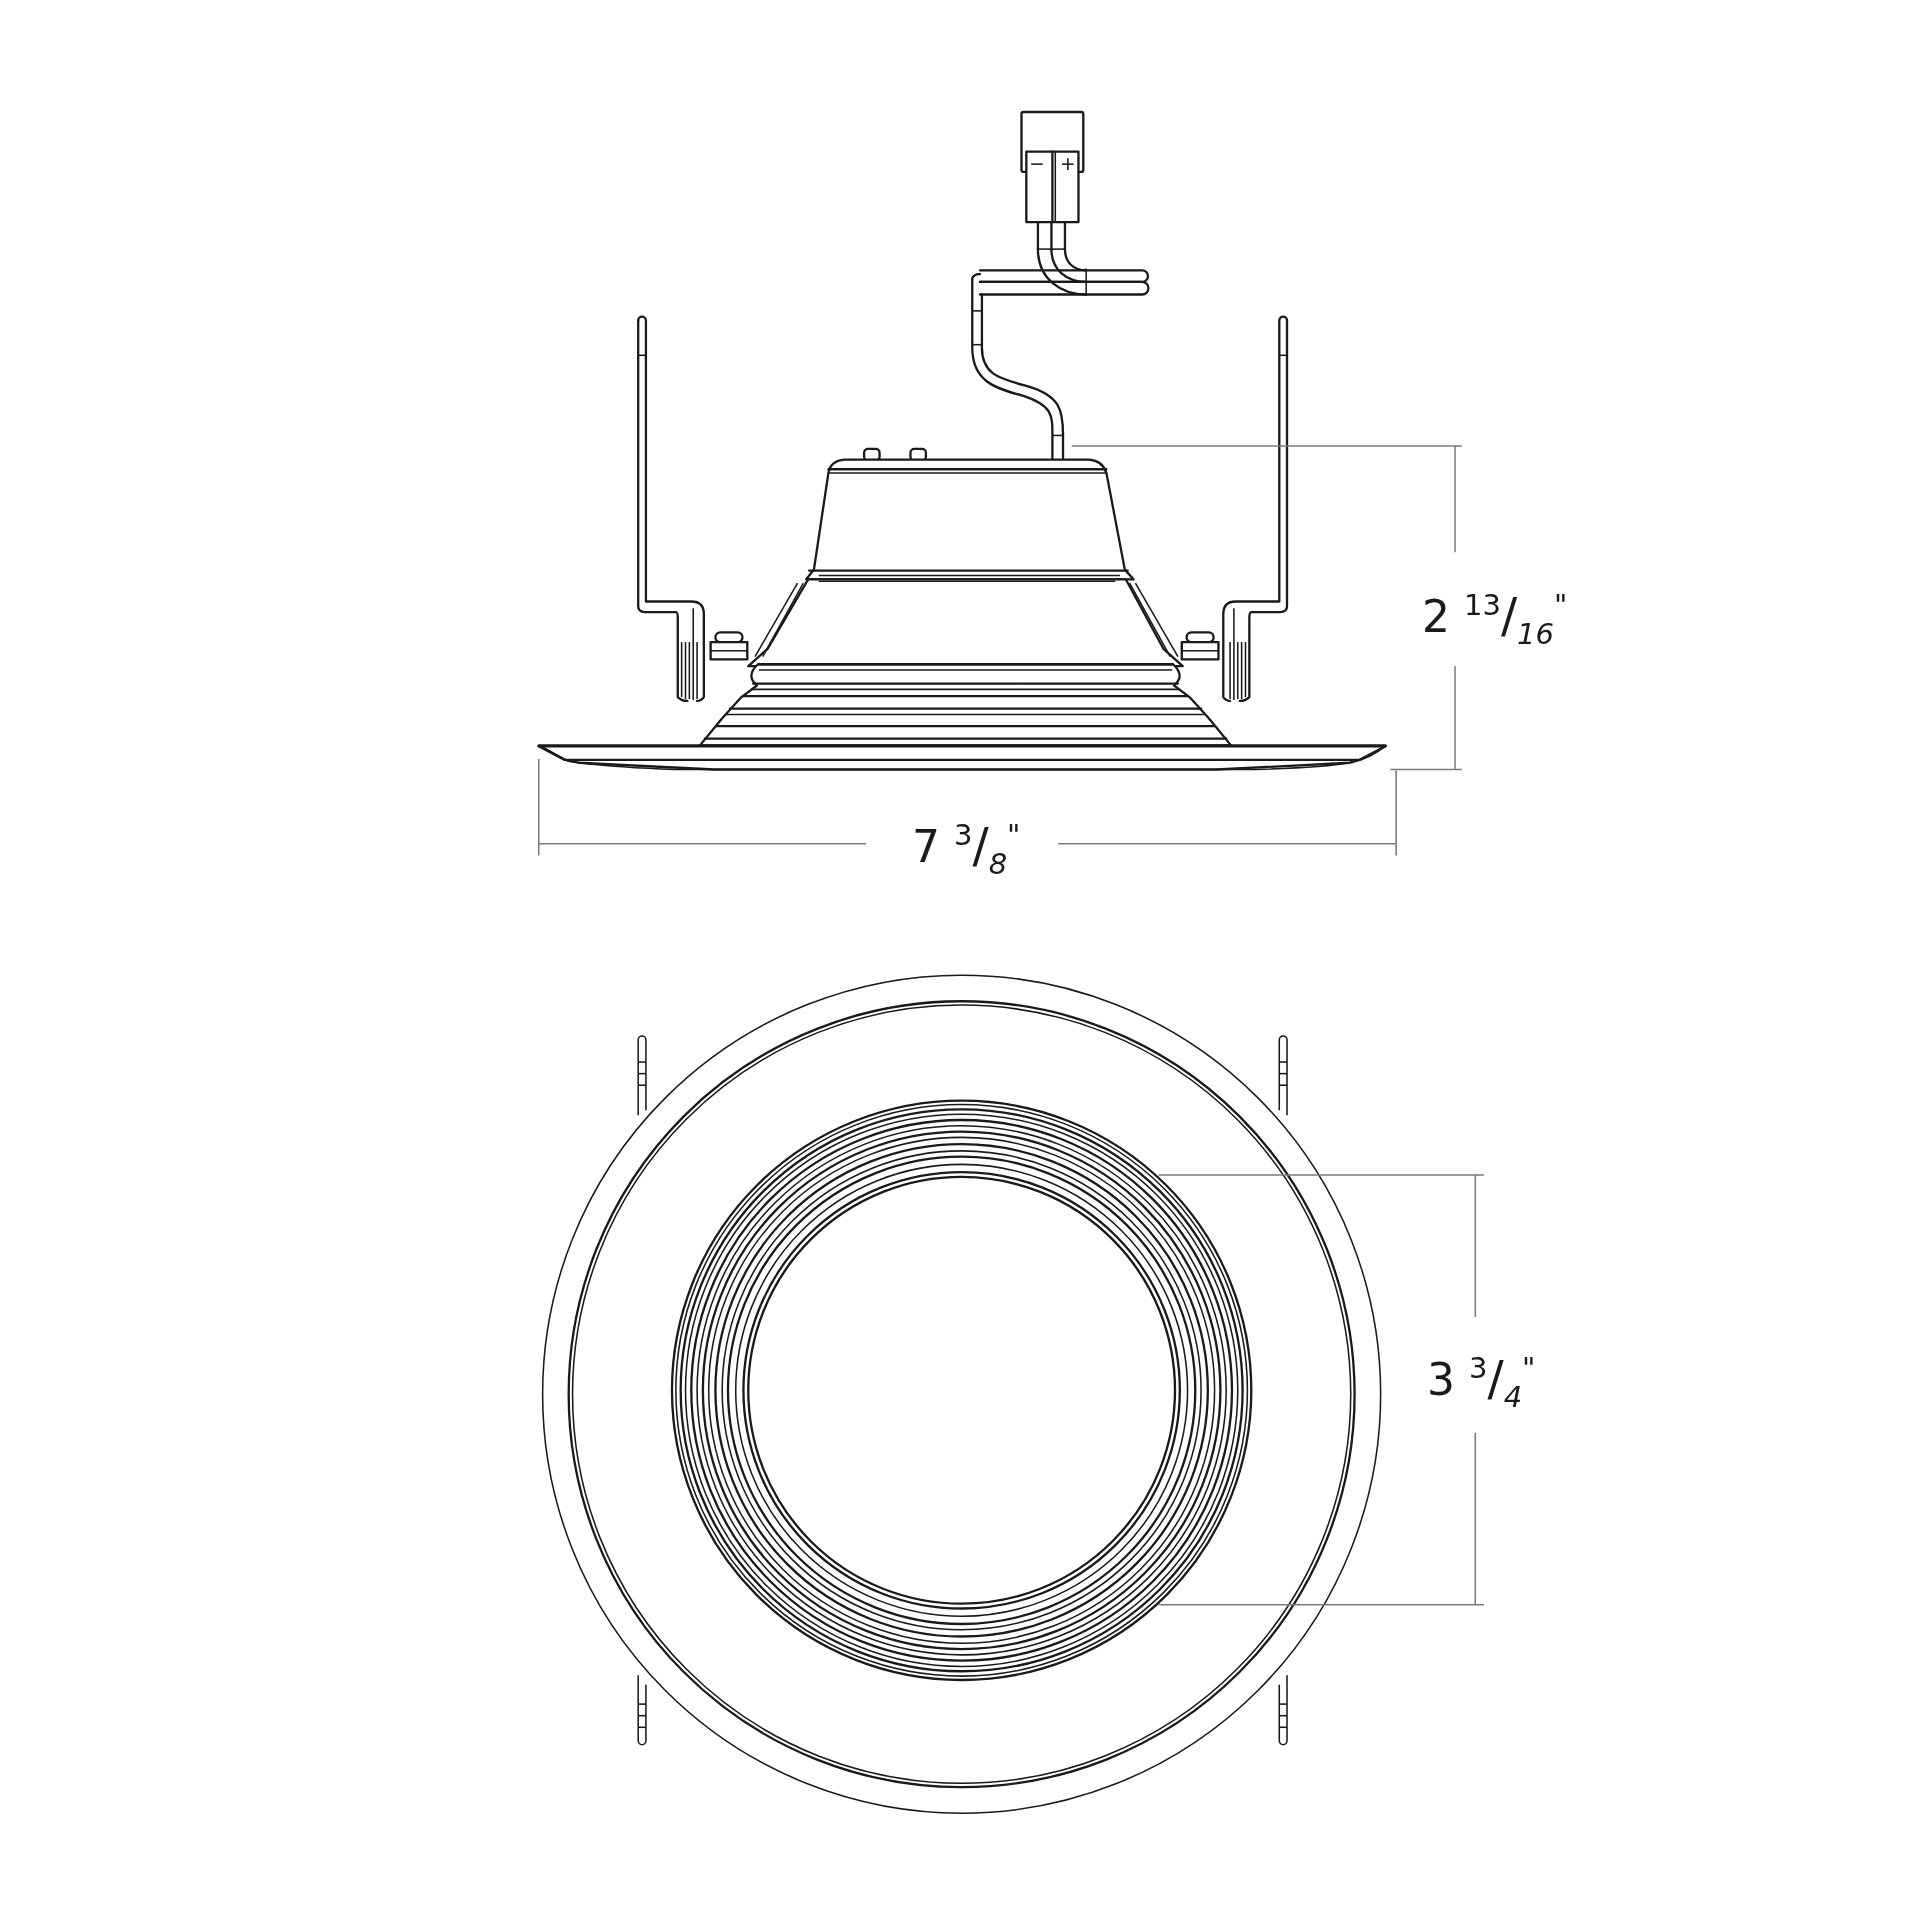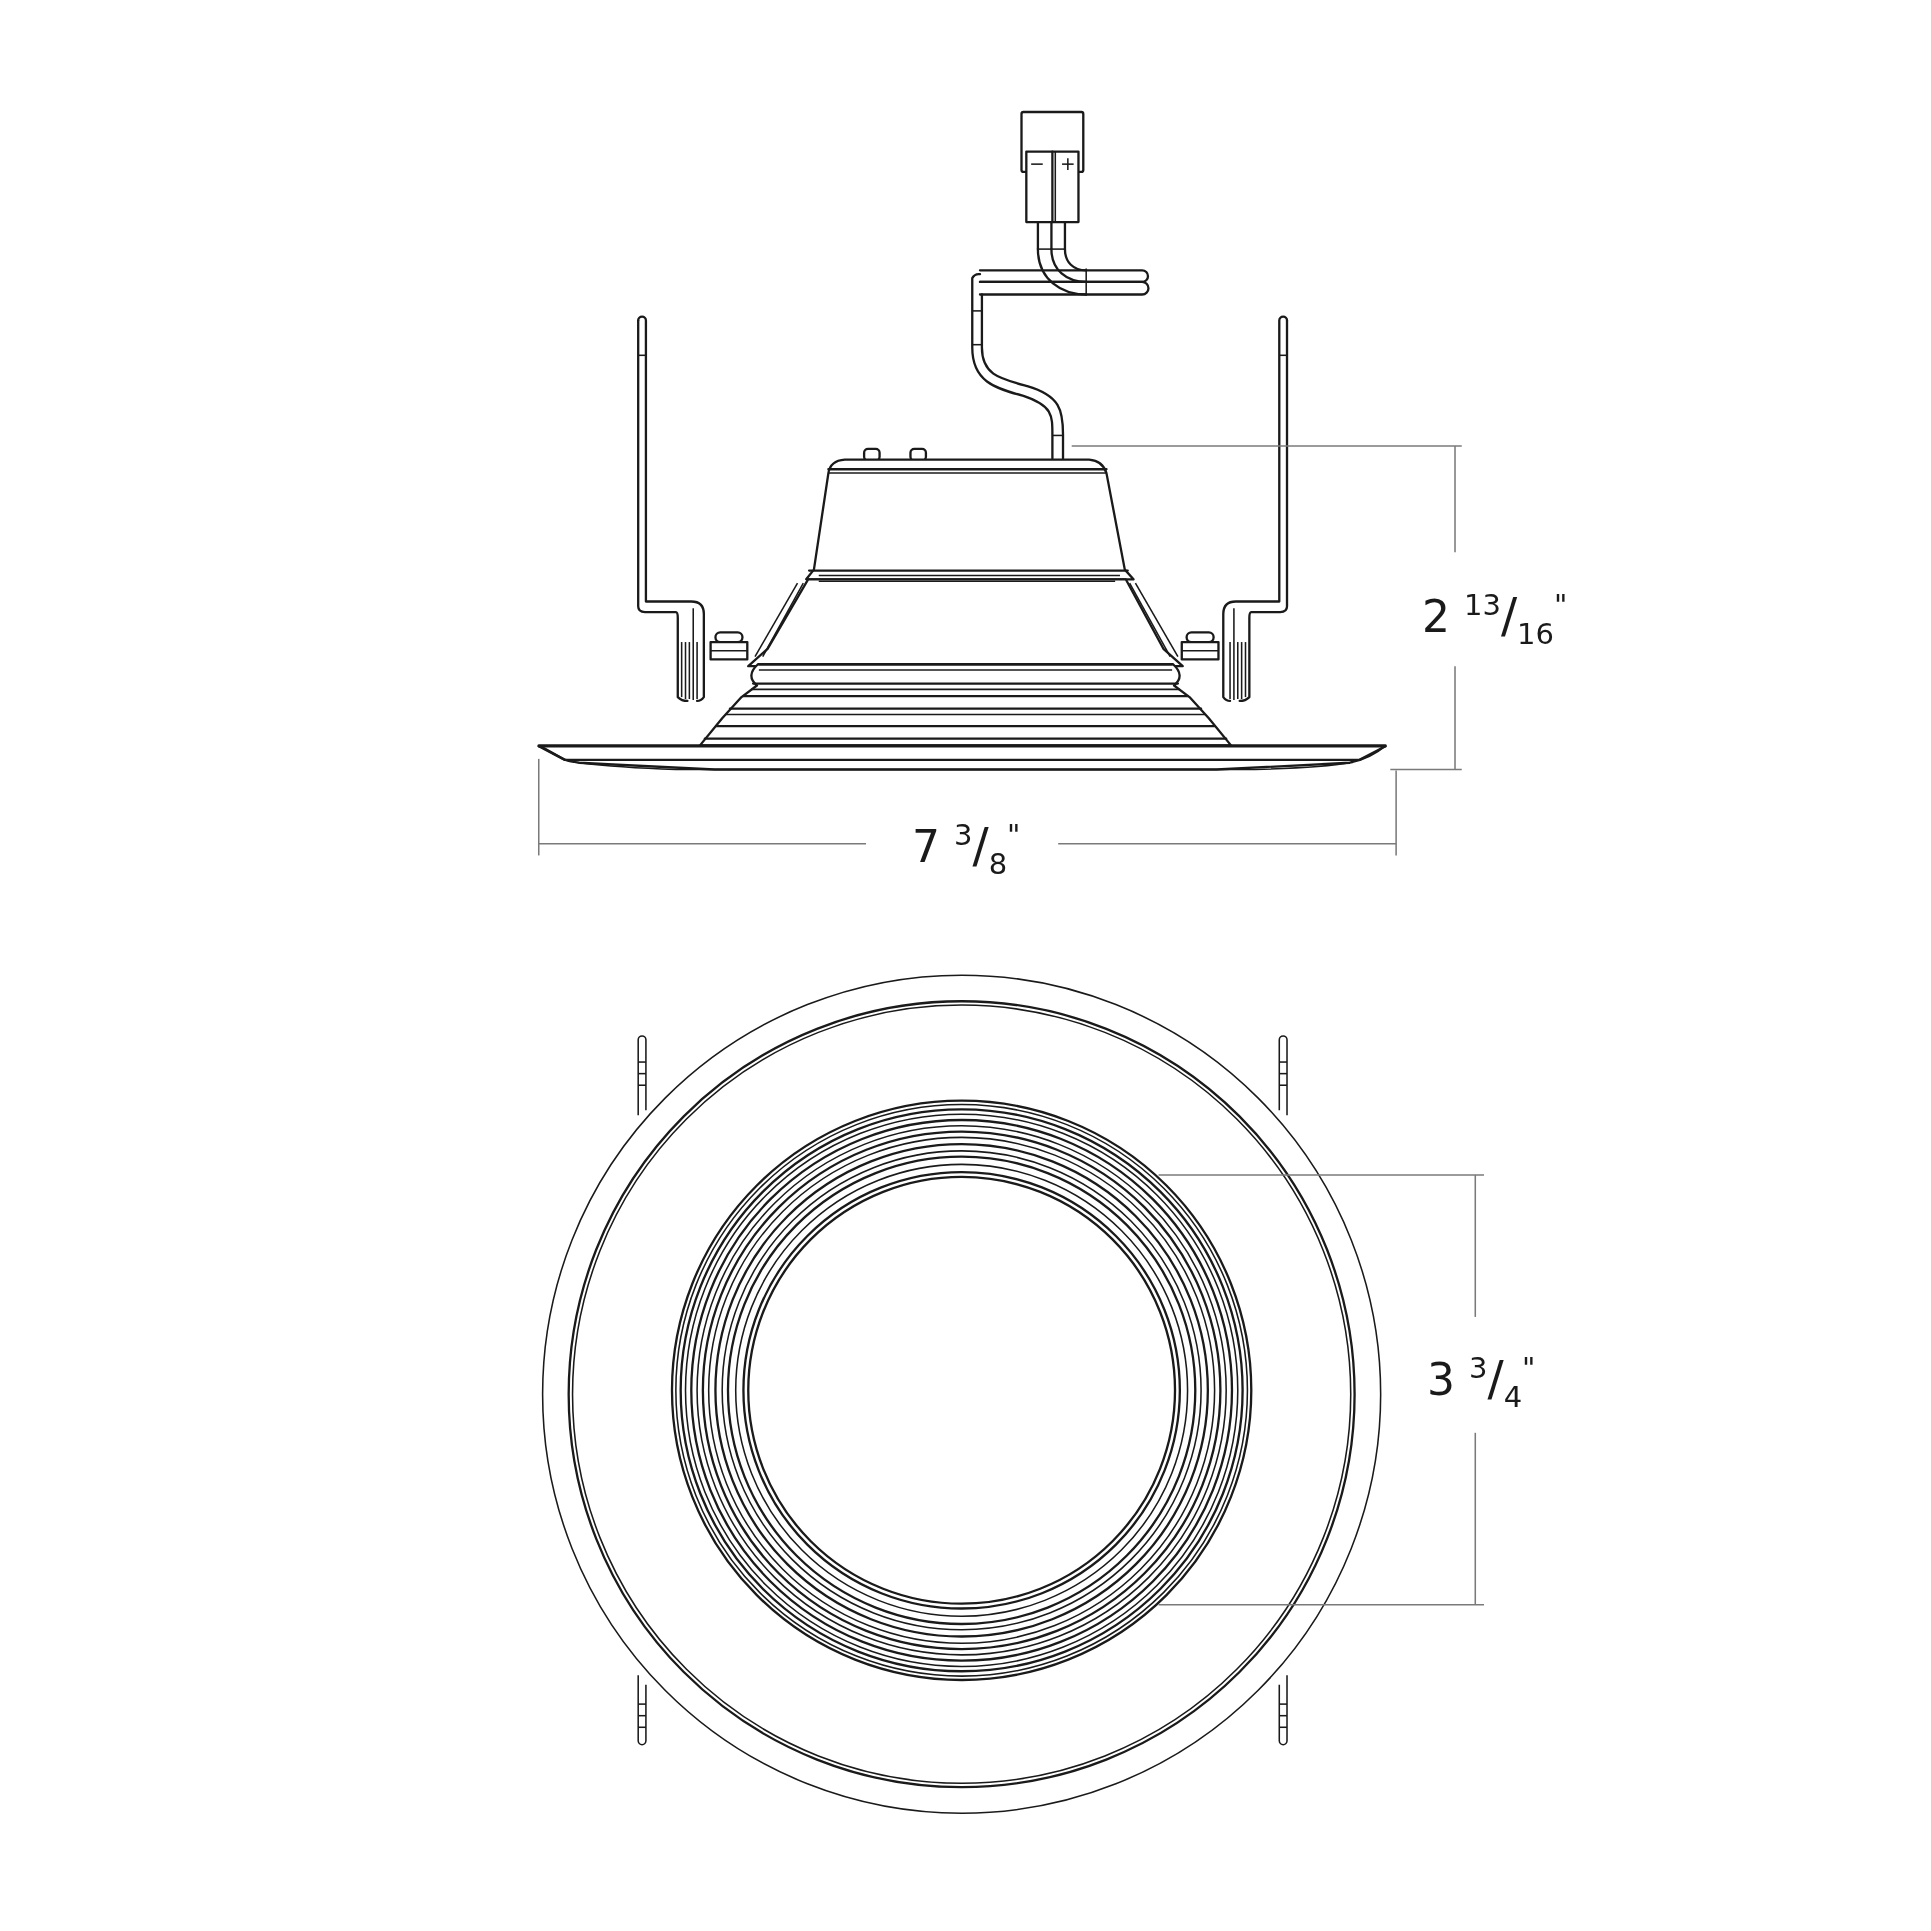--- a/index.html
+++ b/index.html
@@ -4,21 +4,21 @@
 <style>
   html, body { margin: 0; padding: 0; background: #ffffff; }
   body { width: 1931px; height: 1931px; position: relative; overflow: hidden; }
   svg.drawing { position: absolute; left: 0; top: 0; width: 1931px; height: 1931px; }
   .ln { fill: none; stroke: #1a1a1a; stroke-width: 2.4; stroke-linejoin: round; stroke-linecap: round; }
   .lt { fill: none; stroke: #1a1a1a; stroke-width: 1.6; }
   .dim { fill: none; stroke: #7a7a7a; stroke-width: 1.6; }
   .wh { fill: #ffffff; }
   .label { position: absolute; font-family: "DejaVu Sans", sans-serif; color: #1a1a1a; font-size: 44px; white-space: nowrap; line-height: 1; }
   .label sup { font-size: 29px; vertical-align: 17.4px; margin-top: 7px; }
-  .label sub { font-size: 29px; vertical-align: -11.6px; }
+  .label sub { font-size: 29px; vertical-align: -11.6px; font-style: italic; }
   .label .slash { font-size: 48px; }
 </style>
 </head>
 <body>
 
 <svg class="drawing" viewBox="0 0 2000 2000" xmlns="http://www.w3.org/2000/svg">
 
   <g>
 
     <g>

